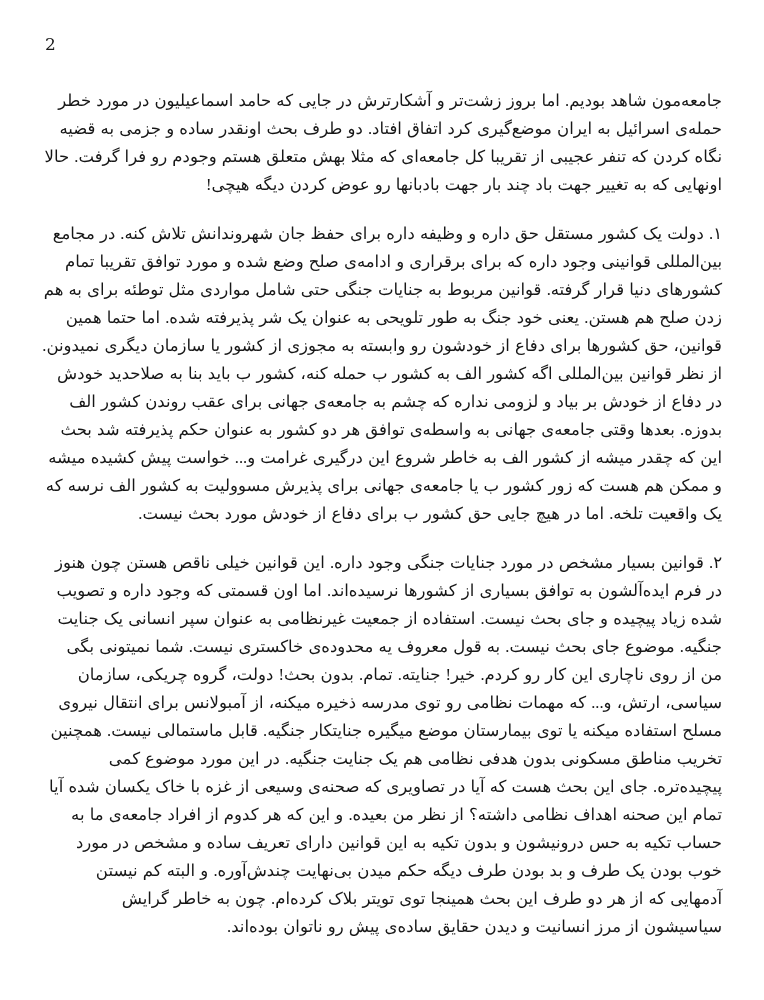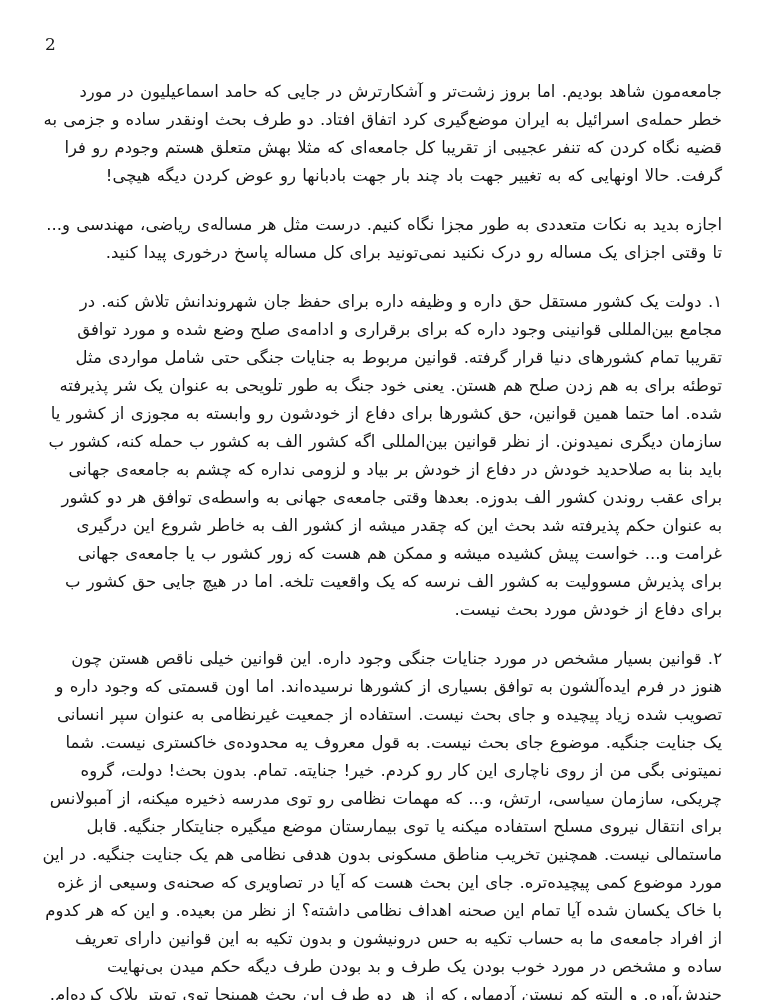--- a/index.html
+++ b/index.html
@@ -35,38 +35,38 @@
     direction: rtl;
     text-align: right;
     unicode-bidi: embed;
     font-size: 16.5px;
     line-height: 28px;
     color: #161616;
     letter-spacing: 0;
     word-spacing: 1px;
   }
   .para {
-    margin: 8px 0 21px 0;
+    margin: 17px 0 21px 0;
+    font-family: Liberation Serif, serif;
   }
   .para:last-child {
     margin-bottom: 0;
   }
 </style>
 </head>
 <body>
 
 <div class="page">
 
   <div class="page-number">2</div>
 
   <div class="content" dir="rtl" lang="fa">
 
     <p class="para">جامعه‌مون شاهد بودیم. اما بروز زشت‌تر و آشکارترش در جایی که حامد اسماعیلیون در مورد خطر حمله‌ی اسرائیل به ایران موضع‌گیری کرد اتفاق افتاد. دو طرف بحث اونقدر ساده و جزمی به قضیه نگاه کردن که تنفر عجیبی از تقریبا کل جامعه‌ای که مثلا بهش متعلق هستم وجودم رو فرا گرفت. حالا اونهایی که به تغییر جهت باد چند بار جهت بادبانها رو عوض کردن دیگه هیچی!</p>
 
-    <p class="para">اجازه بدید به نکات متعددی به طور مجزا نگاه کنیم. درست مثل هر مساله‌ی ریاضی، مهندسی و... تا وقتی اجزای یک مساله رو درک نکنید نمی‌تونید برای کل مساله پاسخ درخوری پیدا کنید.</p>
 
     <p class="para">۱. دولت یک کشور مستقل حق داره و وظیفه داره برای حفظ جان شهروندانش تلاش کنه. در مجامع بین‌المللی قوانینی وجود داره که برای برقراری و ادامه‌ی صلح وضع شده و مورد توافق تقریبا تمام کشورهای دنیا قرار گرفته. قوانین مربوط به جنایات جنگی حتی شامل مواردی مثل توطئه برای به هم زدن صلح هم هستن. یعنی خود جنگ به طور تلویحی به عنوان یک شر پذیرفته شده. اما حتما همین قوانین، حق کشورها برای دفاع از خودشون رو وابسته به مجوزی از کشور یا سازمان دیگری نمیدونن. از نظر قوانین بین‌المللی اگه کشور الف به کشور ب حمله کنه، کشور ب باید بنا به صلاحدید خودش در دفاع از خودش بر بیاد و لزومی نداره که چشم به جامعه‌ی جهانی برای عقب روندن کشور الف بدوزه. بعدها وقتی جامعه‌ی جهانی به واسطه‌ی توافق هر دو کشور به عنوان حکم پذیرفته شد بحث این که چقدر میشه از کشور الف به خاطر شروع این درگیری غرامت و... خواست پیش کشیده میشه و ممکن هم هست که زور کشور ب یا جامعه‌ی جهانی برای پذیرش مسوولیت به کشور الف نرسه که یک واقعیت تلخه. اما در هیچ جایی حق کشور ب برای دفاع از خودش مورد بحث نیست.</p>
 
     <p class="para">۲. قوانین بسیار مشخص در مورد جنایات جنگی وجود داره. این قوانین خیلی ناقص هستن چون هنوز در فرم ایده‌آلشون به توافق بسیاری از کشورها نرسیده‌اند. اما اون قسمتی که وجود داره و تصویب شده زیاد پیچیده و جای بحث نیست. استفاده از جمعیت غیرنظامی به عنوان سپر انسانی یک جنایت جنگیه. موضوع جای بحث نیست. به قول معروف یه محدوده‌ی خاکستری نیست. شما نمیتونی بگی من از روی ناچاری این کار رو کردم. خیر! جنایته. تمام. بدون بحث! دولت، گروه چریکی، سازمان سیاسی، ارتش، و... که مهمات نظامی رو توی مدرسه ذخیره میکنه، از آمبولانس برای انتقال نیروی مسلح استفاده میکنه یا توی بیمارستان موضع میگیره جنایتکار جنگیه. قابل ماستمالی نیست. همچنین تخریب مناطق مسکونی بدون هدفی نظامی هم یک جنایت جنگیه. در این مورد موضوع کمی پیچیده‌تره. جای این بحث هست که آیا در تصاویری که صحنه‌ی وسیعی از غزه با خاک یکسان شده آیا تمام این صحنه اهداف نظامی داشته؟ از نظر من بعیده. و این که هر کدوم از افراد جامعه‌ی ما به حساب تکیه به حس درونیشون و بدون تکیه به این قوانین دارای تعریف ساده و مشخص در مورد خوب بودن یک طرف و بد بودن طرف دیگه حکم میدن بی‌نهایت چندش‌آوره. و البته کم نیستن آدمهایی که از هر دو طرف این بحث همینجا توی تویتر بلاک کرده‌ام. چون به خاطر گرایش سیاسیشون از مرز انسانیت و دیدن حقایق ساده‌ی پیش رو ناتوان بوده‌اند.</p>
 
   </div>
 
 </div>
 
 </body></html>

